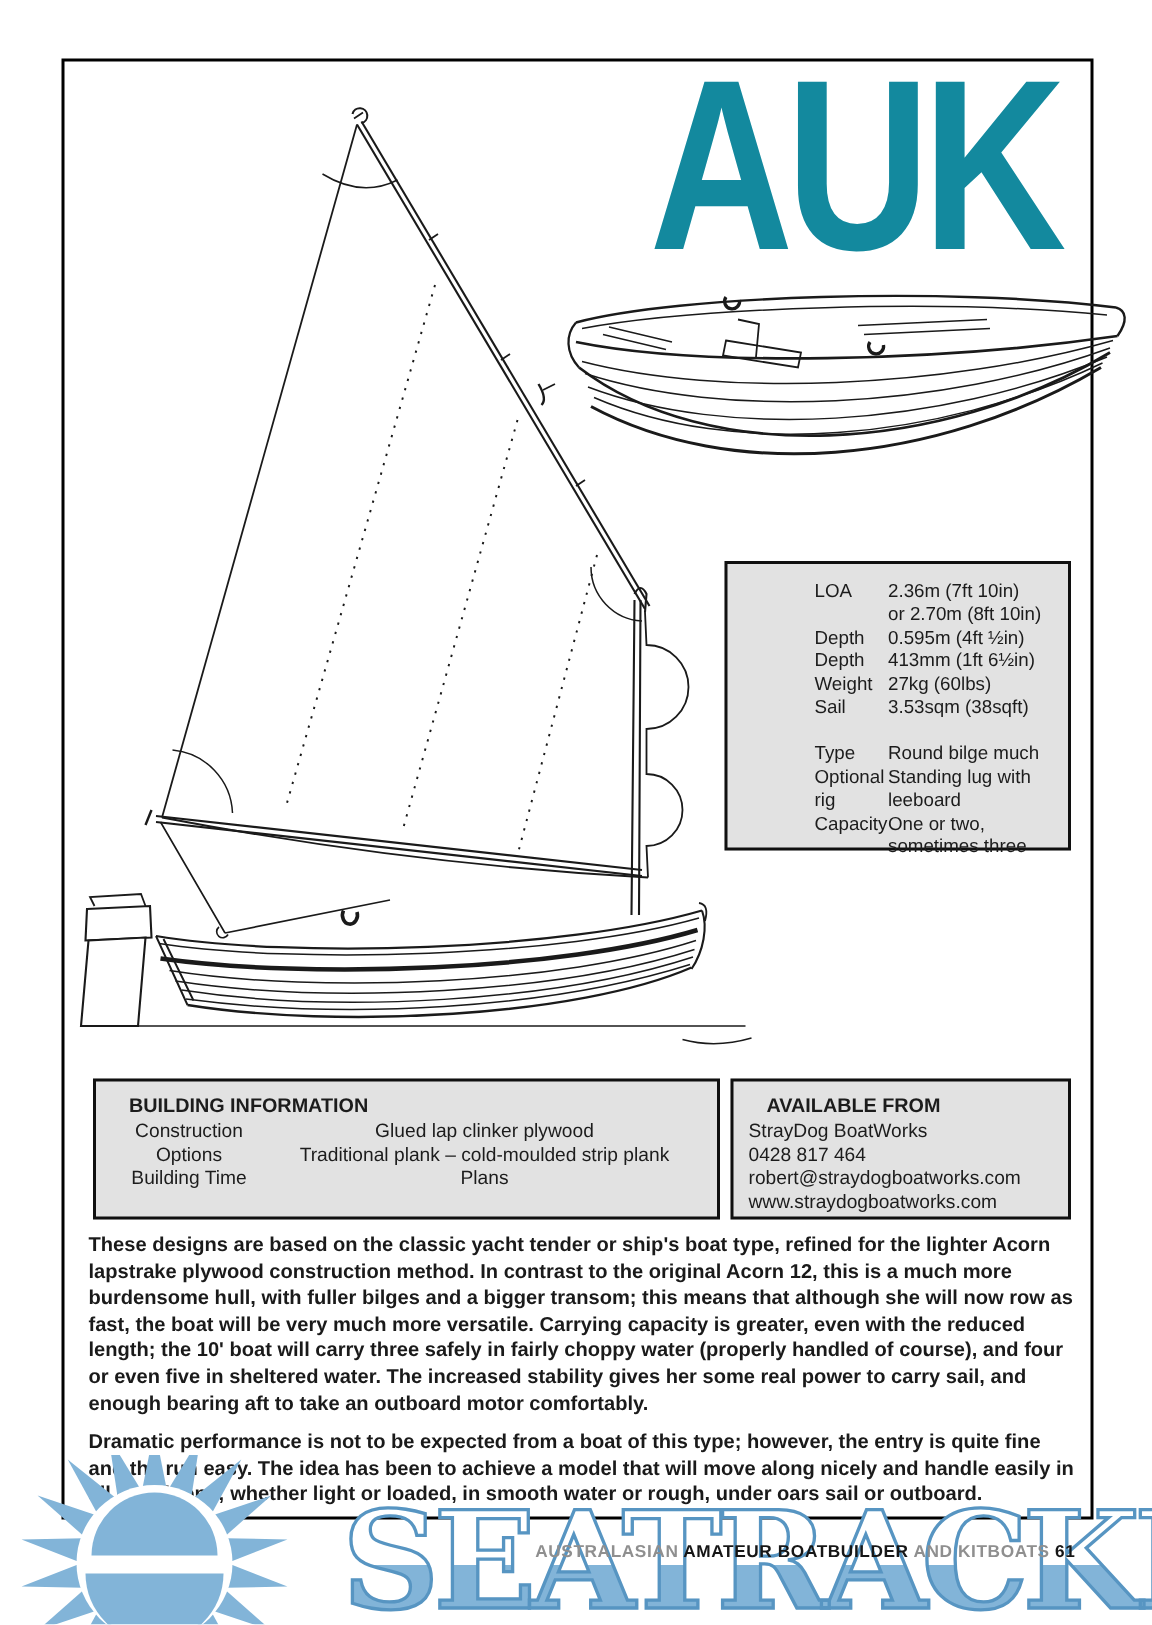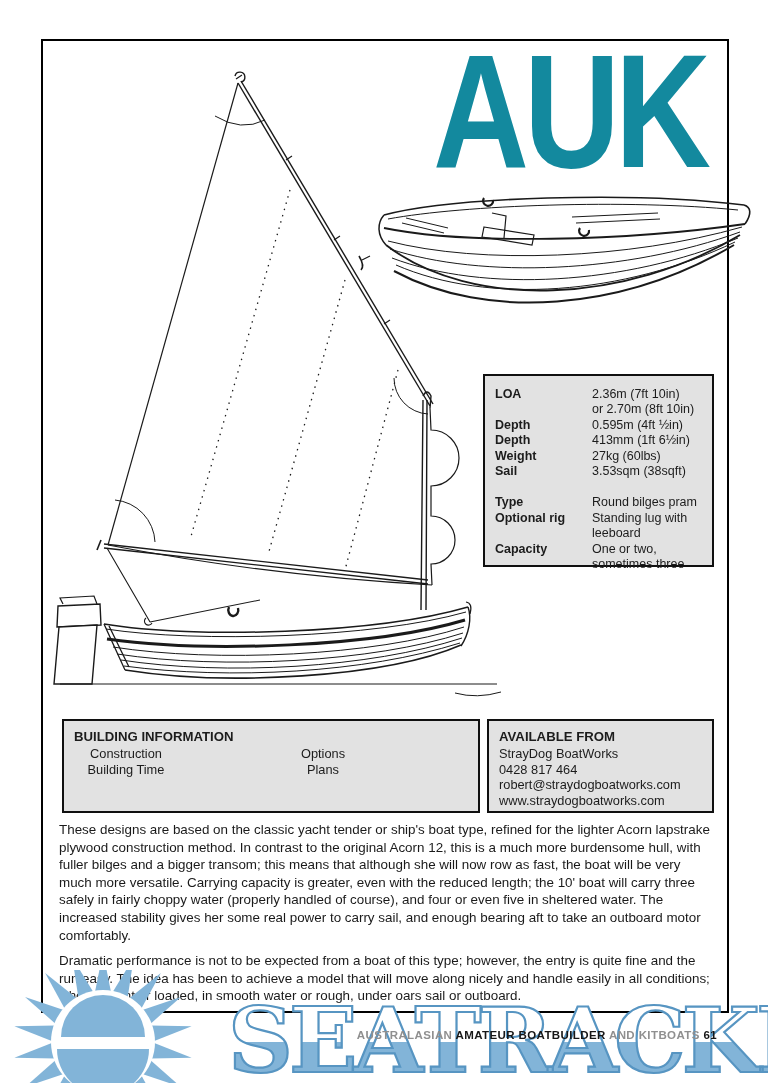--- a/index.html
+++ b/index.html
@@ -18,36 +18,36 @@
     font-family:"Liberation Sans", sans-serif;white-space:nowrap;
   }
   .main-drawing{position:absolute;left:45px;top:48px;z-index:2;}
   .boat-top-drawing{position:absolute;left:372px;top:183px;z-index:2;}
   .specs-box{
     position:absolute;left:483px;top:374px;width:231px;height:193px;z-index:4;
     background:#e2e2e2;border:2px solid #101010;box-sizing:border-box;
     padding:11px 8px 6px 10px;font-size:12.5px;line-height:15.4px;
   }
   .specs-grid{display:grid;grid-template-columns:97px 1fr;}
-  .specs-grid .lbl{font-weight:bold;}
+  .specs-grid .lbl{font-weight:normal;margin-left:48px;}
   .spacer16{height:16px;grid-column:1 / span 2;}
   .info-box{
     position:absolute;top:719px;z-index:4;background:#e2e2e2;
     border:2px solid #101010;box-sizing:border-box;
     padding:8px 10px 6px 10px;font-size:12.8px;line-height:15.8px;
   }
   .building-box{left:62px;width:418px;height:94px;}
   .available-box{left:487px;width:227px;height:94px;}
-  .info-title{font-weight:bold;font-size:13.2px;margin-bottom:1px;}
+  .info-title{font-weight:bold;font-size:13.2px;margin-bottom:1px;margin-left:12px;}
   .bi-grid{display:grid;grid-template-columns:104px 1fr;text-align:center;}
   .body-text{
     position:absolute;left:59px;top:821px;width:657px;z-index:5;
     font-size:13.4px;line-height:17.6px;color:#1a1a1a;
   }
-  .body-text p{margin:0 0 8px 0;}
+  .body-text p{margin:0 0 8px 0;font-weight:bold;}
   .watermark{position:absolute;left:0;top:970px;width:768px;height:113px;z-index:10;pointer-events:none;}
   .footer{
     position:absolute;right:51px;top:1029px;z-index:20;white-space:nowrap;
     font-size:11.5px;font-weight:bold;letter-spacing:0.4px;
   }
   .footer .grey{color:#8f8f8f;}
   .footer .dark{color:#161616;margin-top:41px;}
   .footer .pagenum{color:#161616;}
   svg .ink{stroke:#1a1a1a;fill:none;}
 </style>
@@ -149,33 +149,35 @@
     <div class="lbl">Depth</div>
     <div>0.595m (4ft ½in)</div>
     <div class="lbl">Depth</div>
     <div>413mm (1ft 6½in)</div>
     <div class="lbl">Weight</div>
     <div>27kg (60lbs)</div>
     <div class="lbl">Sail</div>
     <div>3.53sqm (38sqft)</div>
     <div class="spacer16"></div>
     <div class="lbl">Type</div>
-    <div>Round bilges pram</div>
+    <div>Round bilge much</div>
     <div class="lbl">Optional rig</div>
     <div>Standing lug with leeboard</div>
     <div class="lbl">Capacity</div>
     <div>One or two, sometimes three</div>
   </div>
 </div>
 
 <div class="info-box building-box">
   <div class="info-title">BUILDING INFORMATION</div>
   <div class="bi-grid">
     <div>Construction</div>
+    <div>Glued lap clinker plywood</div>
     <div>Options</div>
+    <div>Traditional plank – cold-moulded strip plank</div>
     <div>Building Time</div>
     <div>Plans</div>
   </div>
 </div>
 
 <div class="info-box available-box">
   <div class="info-title">AVAILABLE FROM</div>
   <div>StrayDog BoatWorks</div>
   <div>0428 817 464</div>
   <div>robert@straydogboatworks.com</div>

